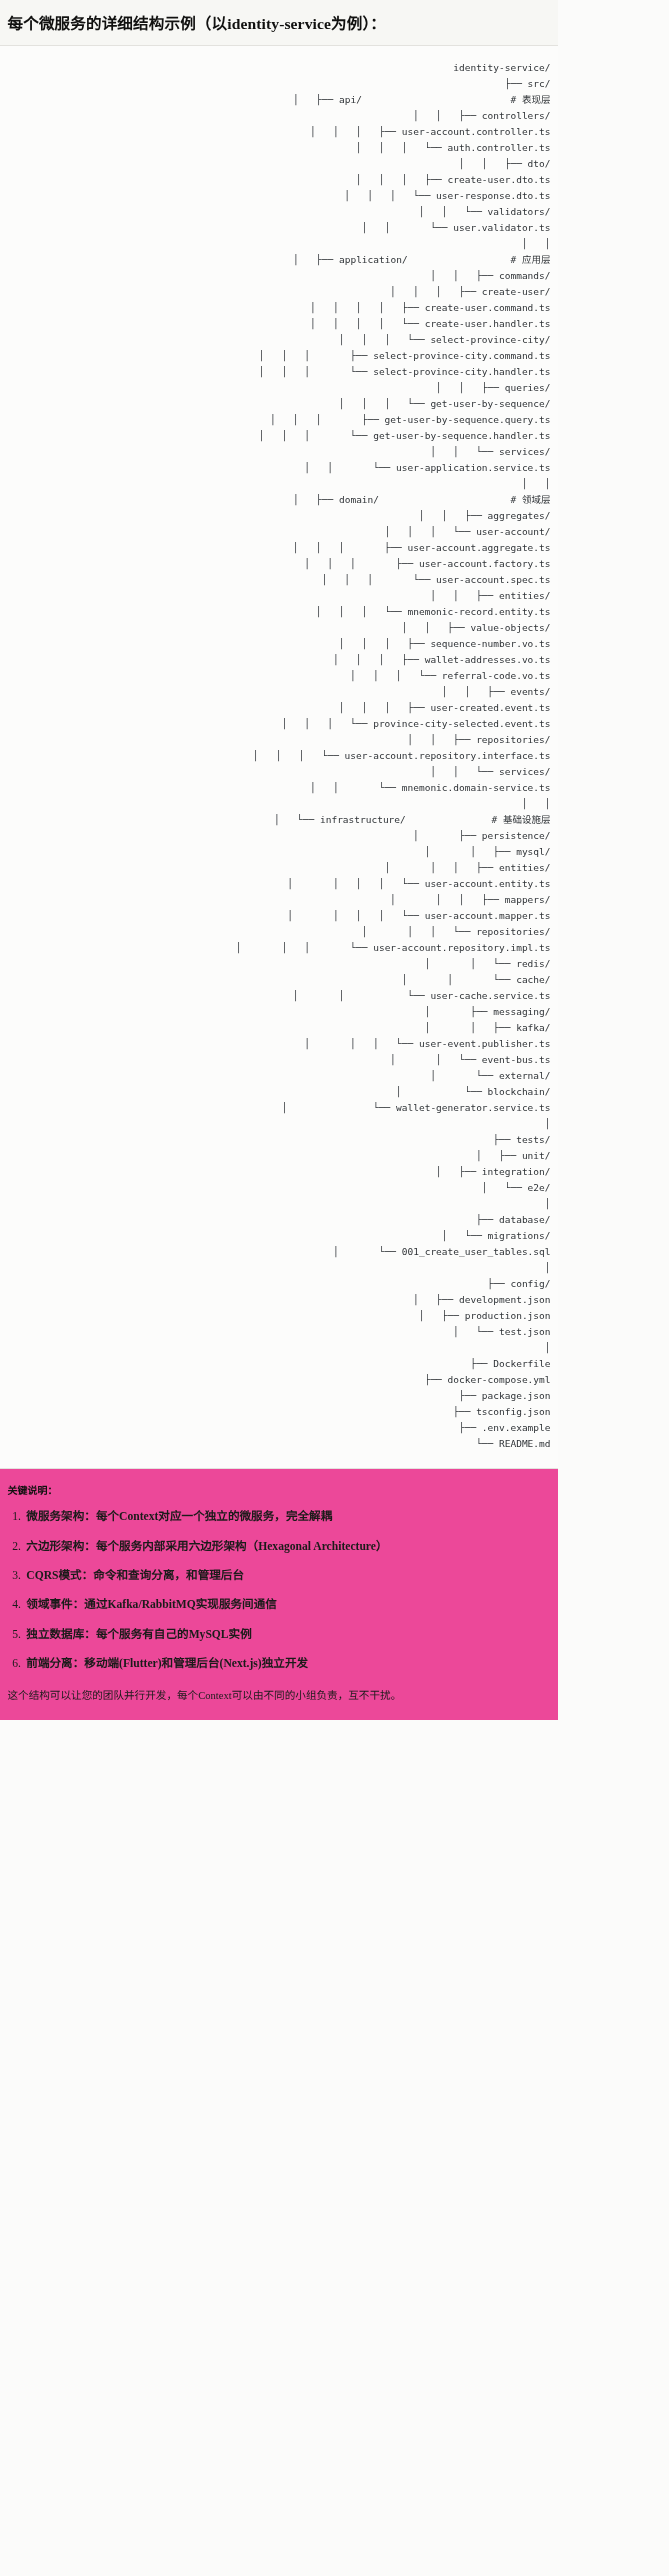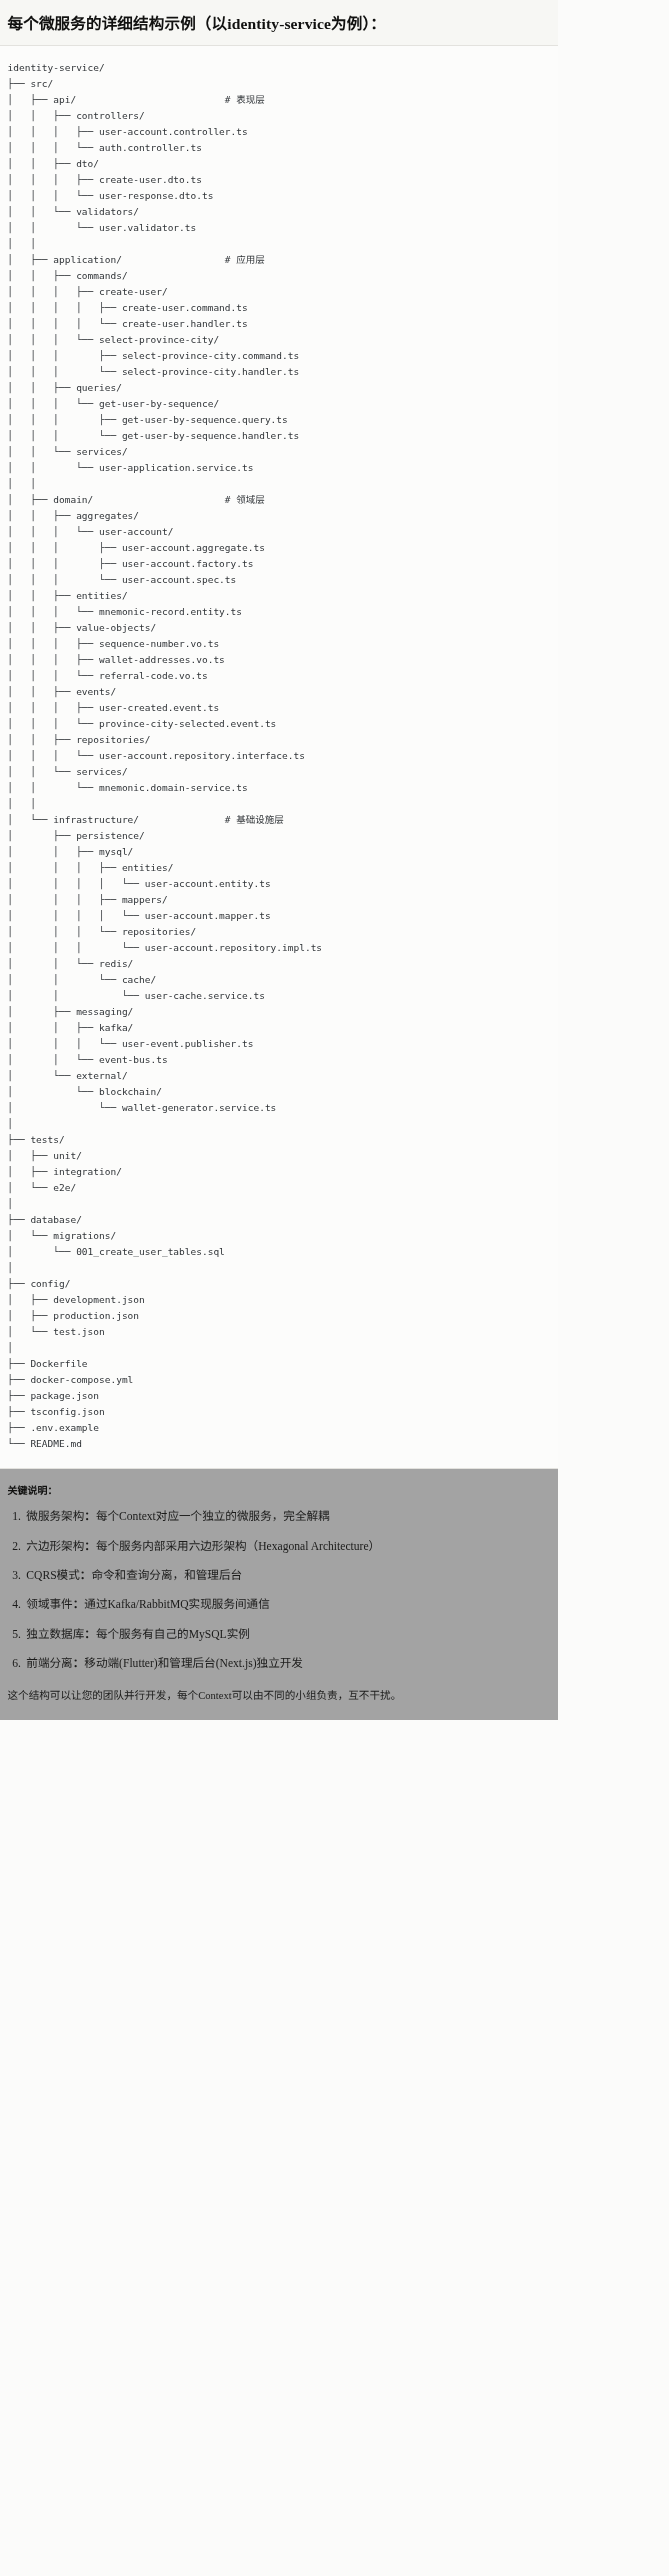--- a/index.html
+++ b/index.html
@@ -10,21 +10,21 @@
   }
   body {
     width: 669px;
     font-family: "Liberation Serif", "DejaVu Serif", serif;
     color: #1b1b1a;
     -webkit-font-smoothing: antialiased;
   }
   .page {
     width: 558px;
     box-sizing: border-box;
-    background: #a3a3a3;
+    background: #ec4899;
   }
 
   
   .title-band {
     background: #f7f7f4;
     border-bottom: 0.6px solid #e3e2de;
     padding: 12.5px 7.5px 11.3px 7.5px;
     box-sizing: border-box;
   }
   .doc-title {
@@ -46,20 +46,21 @@
   }
   pre.tree {
     margin: 0;
     font-family: "DejaVu Sans Mono", "Liberation Mono", monospace;
     font-size: 9.5px;
     line-height: 16px;
     color: #2f3337;
     white-space: pre;
     tab-size: 4;
     letter-spacing: 0px;
+    text-align: right;
   }
 
   
   .notes {
     padding: 15px 7.5px 16.3px 7.5px;
     box-sizing: border-box;
   }
   .notes-title {
     margin: 0 0 12.5px 0;
     font-weight: 700;
@@ -76,27 +77,27 @@
     font-size: 11.6px;
     line-height: 1.45;
     margin: 0 0 12.5px 0;
     padding-left: 2.5px;
     color: #1b1b1a;
   }
   ol.notes-list > li:last-child {
     margin-bottom: 12px;
   }
   .note-term {
-    font-weight: 400;
+    font-weight: 700;
   }
   .note-sep {
     font-weight: 700;
   }
   .note-desc {
-    font-weight: 400;
+    font-weight: 700;
   }
   .closing {
     margin: 15px 0 0 0;
     font-size: 10.6px;
     line-height: 1.5;
     color: #1b1b1a;
   }
 </style>
 </head>
 <body>

